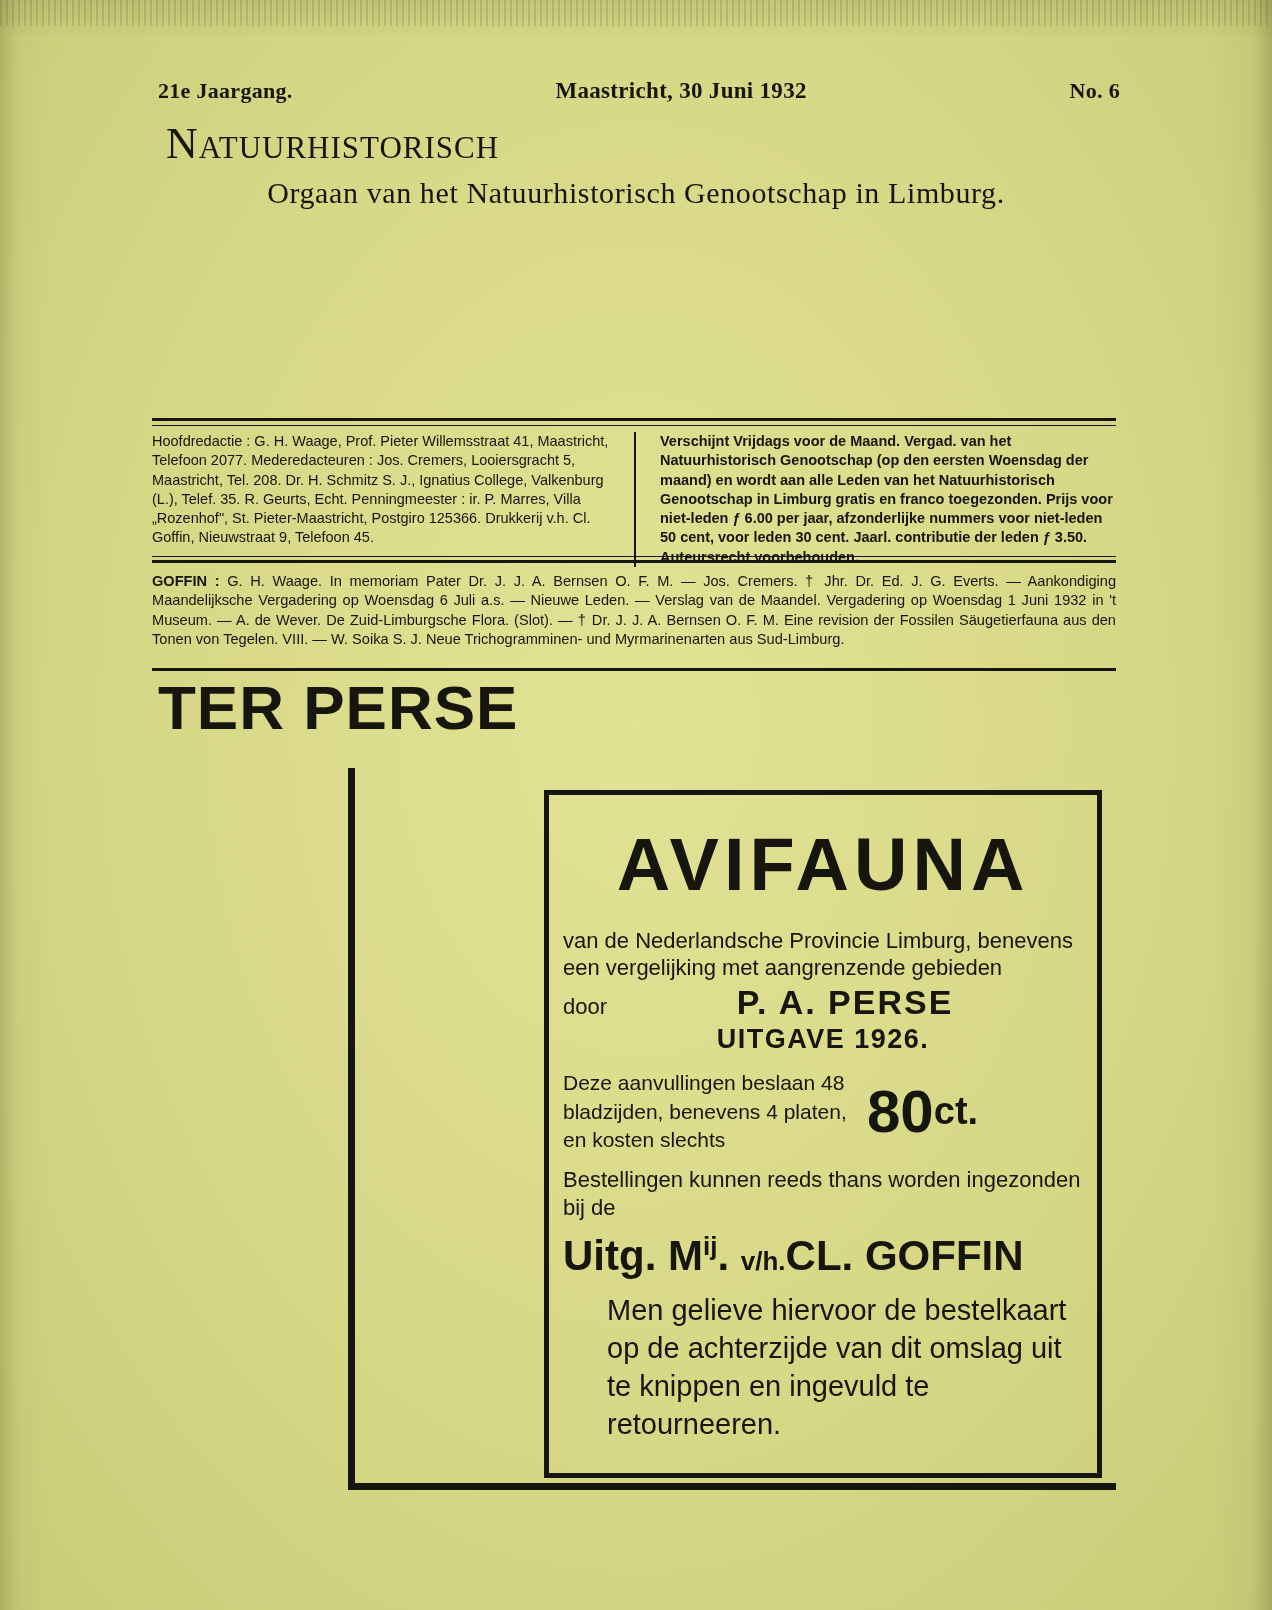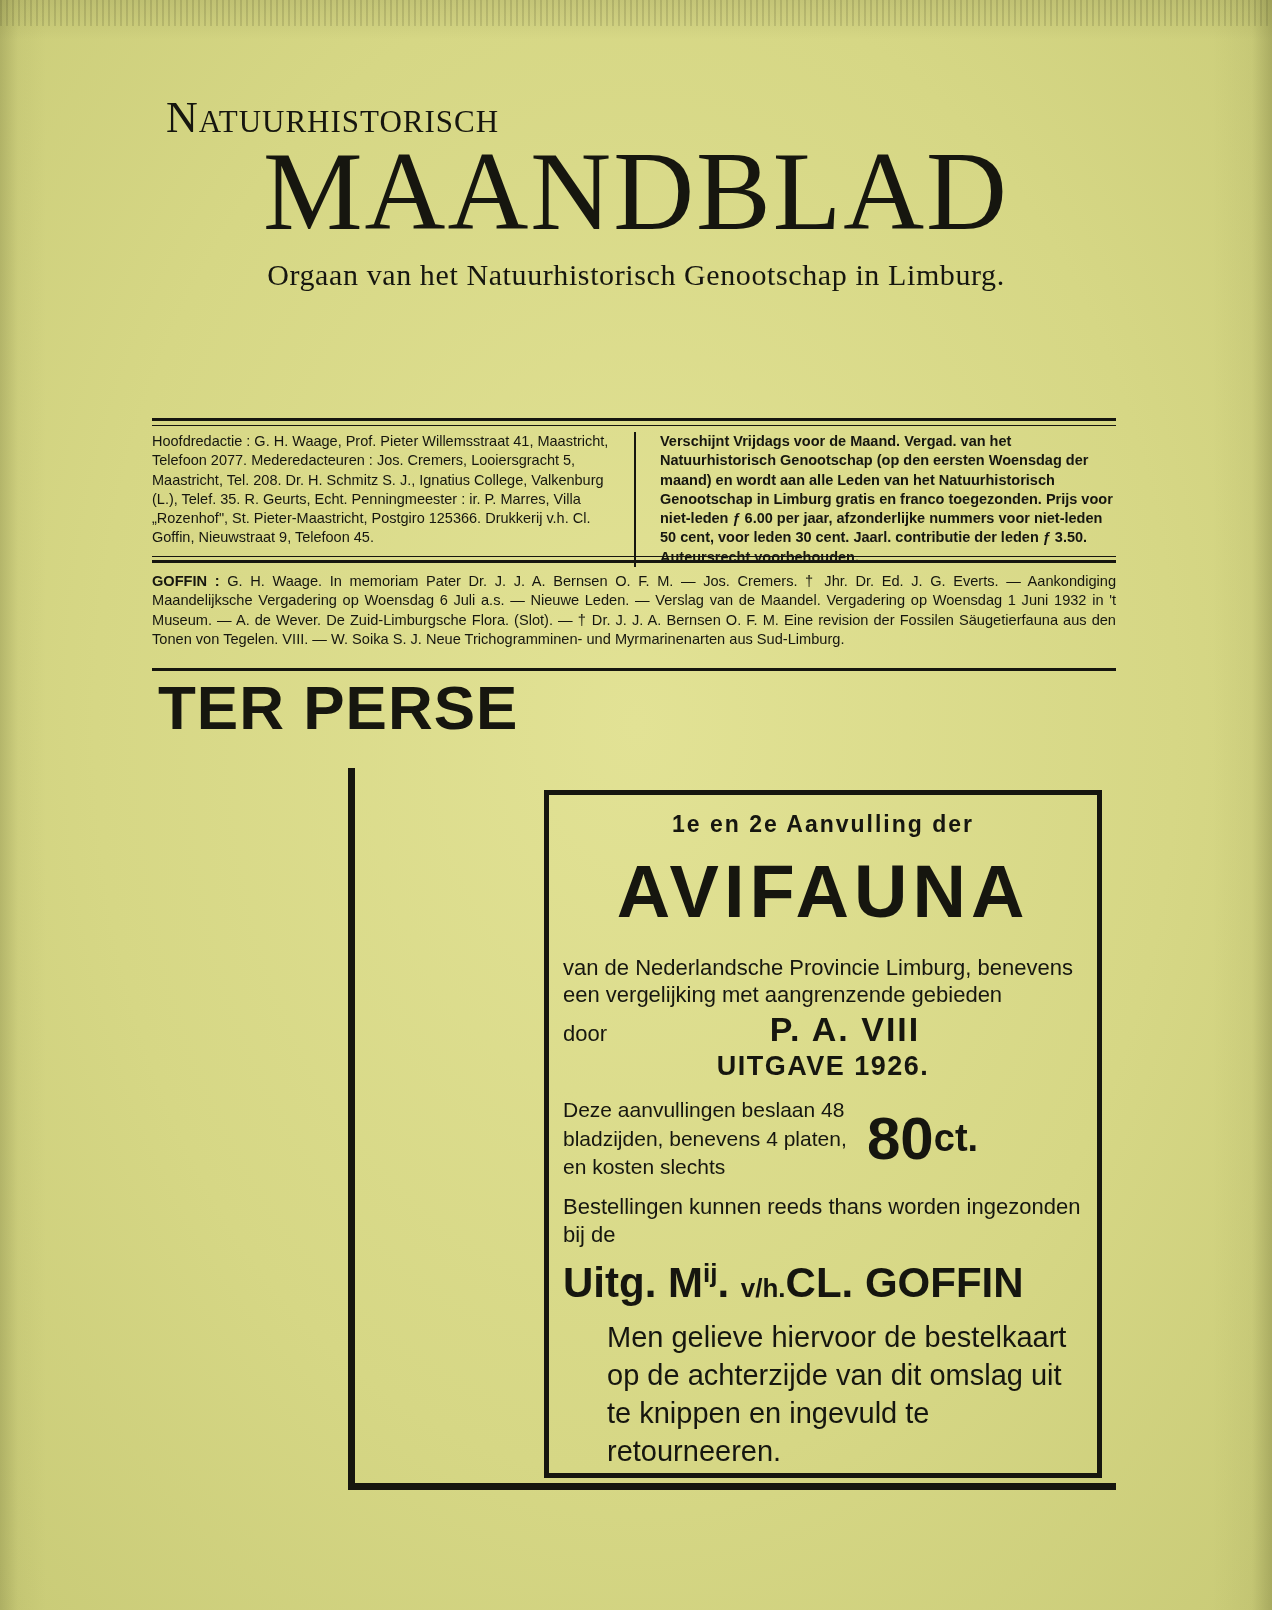--- a/index.html
+++ b/index.html
@@ -257,22 +257,26 @@
 </style>
 </head>
 <body>
 
 <div class="paper"></div>
 <div class="edge-top"></div>
 
 <div class="content">
 
   <div class="masthead">
+    <div class="mast-line">
+      <div class="left">21e Jaargang.</div>
+      <div class="center">Maastricht, 30 Juni 1932</div>
+      <div class="right">No. 6</div>
+    </div>
     <div class="title-small">Natuurhistorisch</div>
-    <div class="title-big">MAANDBLAD</div>
     <div class="subtitle">Orgaan van het Natuurhistorisch Genootschap in Limburg.</div>
   </div>
 
   <div class="rule thick" style="top:418px;"></div>
   <div class="rule thin" style="top:425px;"></div>
 
   <div class="colophon">
     <div class="col left">Hoofdredactie : G. H. Waage, Prof. Pieter Willemsstraat 41, Maastricht, Telefoon 2077. Mederedacteuren : Jos. Cremers, Looiersgracht 5, Maastricht, Tel. 208. Dr. H. Schmitz S. J., Ignatius College, Valkenburg (L.), Telef. 35. R. Geurts, Echt. Penningmeester : ir. P. Marres, Villa „Rozenhof", St. Pieter-Maastricht, Postgiro 125366. Drukkerij v.h. Cl. Goffin, Nieuwstraat 9, Telefoon 45.</div>
     <div class="col right">Verschijnt Vrijdags voor de Maand. Vergad. van het Natuurhistorisch Genootschap (op den eersten Woensdag der maand) en wordt aan alle Leden van het Natuurhistorisch Genootschap in Limburg gratis en franco toegezonden. Prijs voor niet-leden ƒ 6.00 per jaar, afzonderlijke nummers voor niet-leden 50 cent, voor leden 30 cent. Jaarl. contributie der leden ƒ 3.50. Auteursrecht voorbehouden.</div>
   </div>
@@ -285,26 +289,25 @@
     <span>G. H. Waage. In memoriam Pater Dr. J. J. A. Bernsen O. F. M. — Jos. Cremers. † Jhr. Dr. Ed. J. G. Everts. — Aankondiging Maandelijksche Vergadering op Woensdag 6 Juli a.s. — Nieuwe Leden. — Verslag van de Maandel. Vergadering op Woensdag 1 Juni 1932 in 't Museum. — A. de Wever. De Zuid-Limburgsche Flora. (Slot). — † Dr. J. J. A. Bernsen O. F. M. Eine revision der Fossilen Säugetierfauna aus den Tonen von Tegelen. VIII. — W. Soika S. J. Neue Trichogramminen- und Myrmarinenarten aus Sud-Limburg.</span>
   </div>
 
   <div class="rule thick" style="top:668px;"></div>
 
   <div class="terperse">TER PERSE</div>
 
   <div class="ad-outer"></div>
 
   <div class="ad-box">
-    <div class="ad-head">1e en 2e Aanvulling der</div>
     <div class="ad-avifauna">AVIFAUNA</div>
     <div class="ad-desc">van de Nederlandsche Provincie Limburg, benevens een vergelijking met aangrenzende gebieden</div>
     <div class="ad-door-row">
       <div class="ad-door">door</div>
-      <div class="ad-author">P. A. VIII</div>
+      <div class="ad-author">P. A. PERSE</div>
     </div>
     <div class="ad-uitgave">UITGAVE 1926.</div>
 
     <div class="ad-price-row">
       <div class="ad-price-text">Deze aanvullingen beslaan 48 bladzijden, benevens 4 platen, en kosten slechts</div>
       <div class="ad-price-num">80</div>
       <div class="ad-price-ct">ct.</div>
     </div>
 
     <div class="ad-order">Bestellingen kunnen reeds thans worden ingezonden bij de</div>

